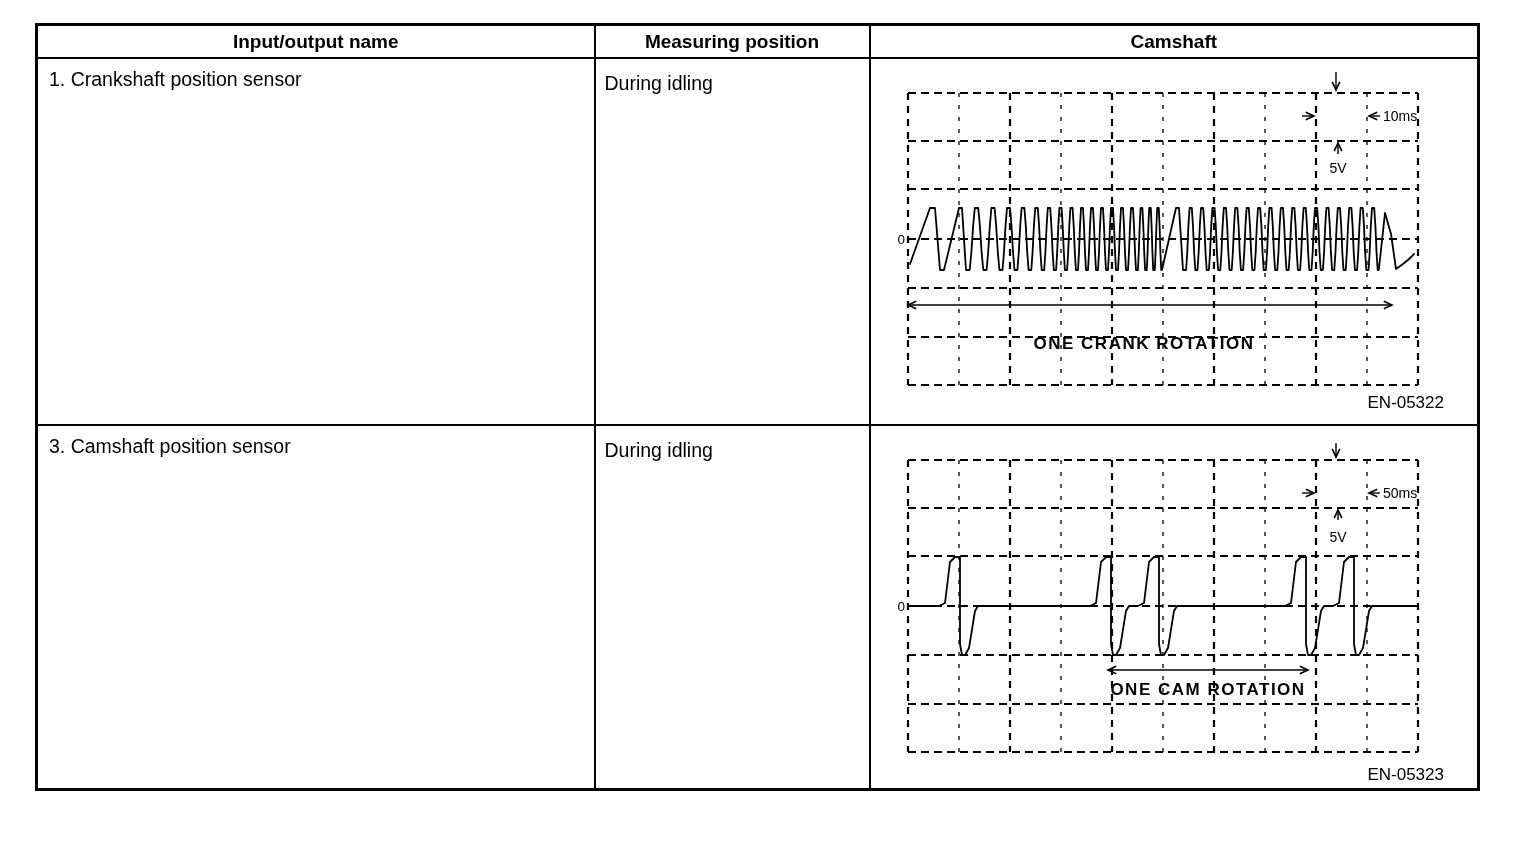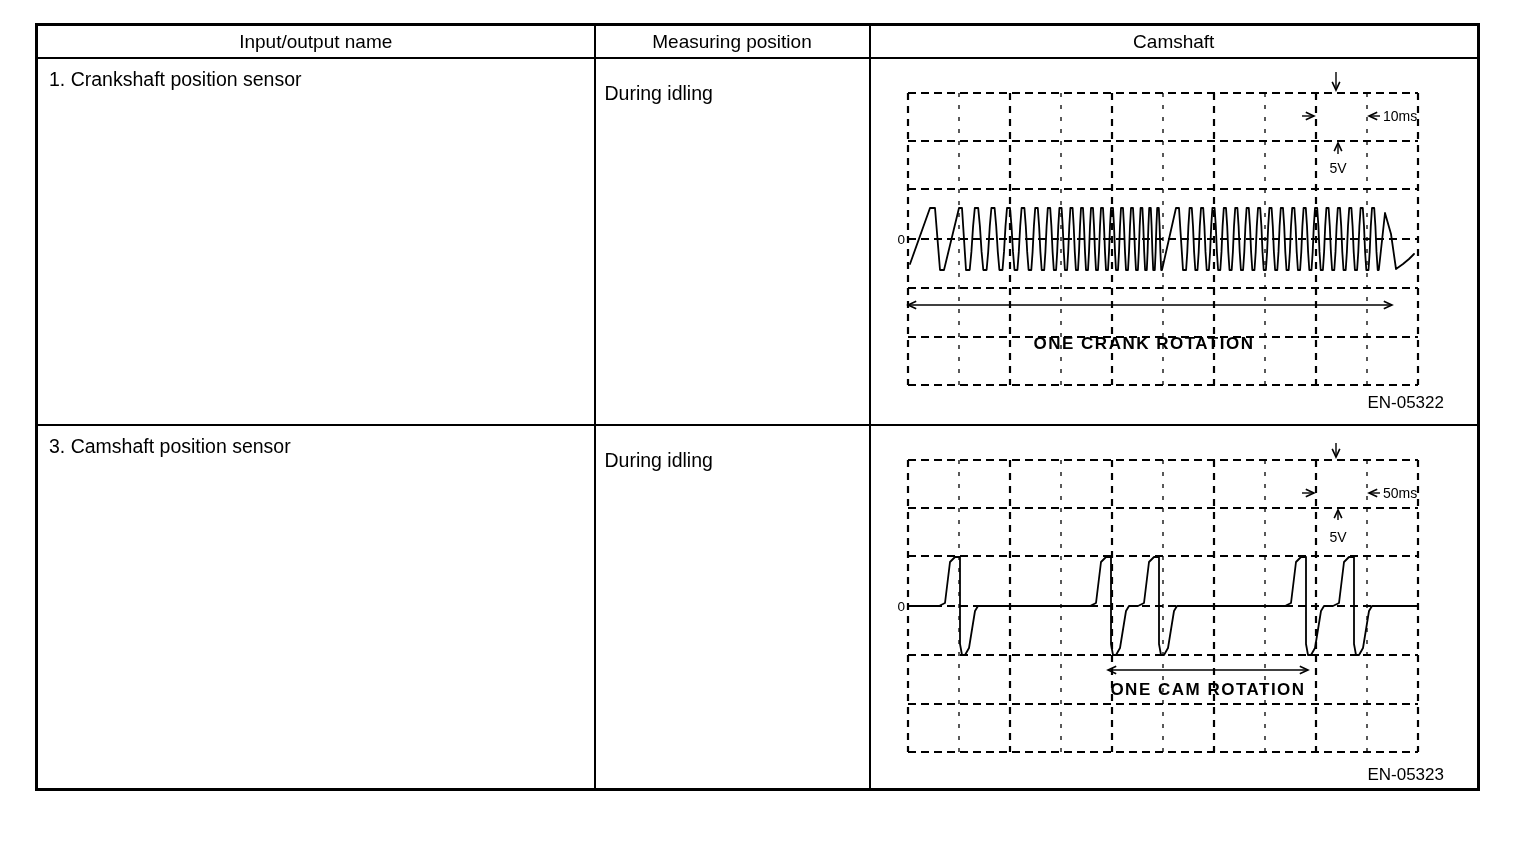--- a/index.html
+++ b/index.html
@@ -2,23 +2,23 @@
 <html><head>
 <meta charset="utf-8">
 <style>
   html,body{margin:0;padding:0;background:#ffffff;}
   .page{position:relative;width:1520px;height:846px;background:#ffffff;
         font-family:"Liberation Sans",sans-serif;color:#000;overflow:hidden;}
   table.spec{position:absolute;left:35px;top:23px;width:1442px;
              border-collapse:collapse;table-layout:fixed;
              border:3px solid #000;}
   table.spec th, table.spec td{border:2px solid #000;padding:0;vertical-align:top;}
-  table.spec th{height:31px;font-size:19px;font-weight:400;text-align:center;vertical-align:middle;}
+  table.spec th{height:31px;font-size:19px;font-weight:700;text-align:center;vertical-align:middle;}
   td.name-cell .cell-text{font-size:19.5px;padding:9px 7px 0 11px;}
-  td.cond-cell .cell-text{font-size:19.5px;padding:23px 0 0 9px;}
+  td.cond-cell .cell-text{font-size:19.5px;padding:13px 0 0 9px;}
   td.wave-cell{position:relative;padding:0;}
   .figure{position:relative;width:100%;height:100%;}
   .figure svg{position:absolute;left:0;top:0;}
   svg text{font-family:"Liberation Sans",sans-serif;fill:#000;}
 </style>
 </head>
 <body>
 
 <div class="page">
   <table class="spec">

